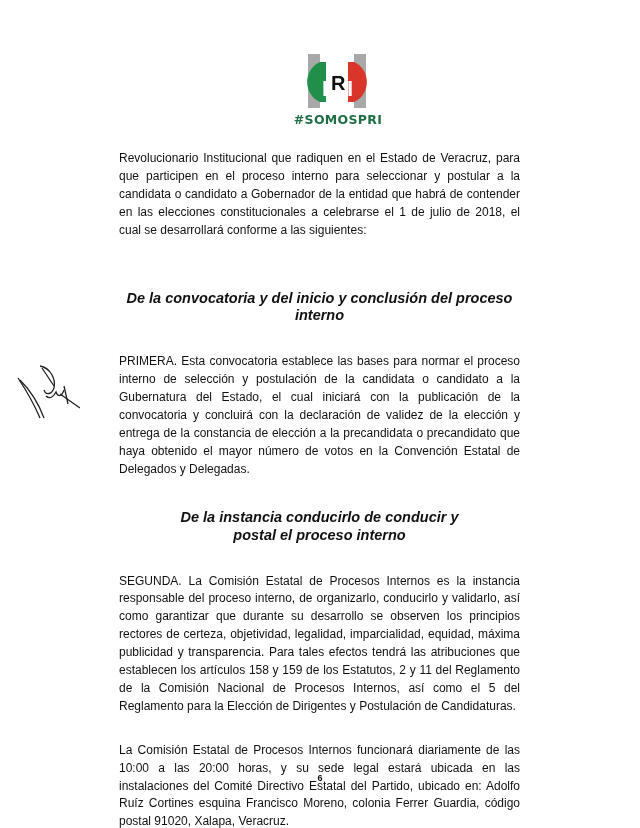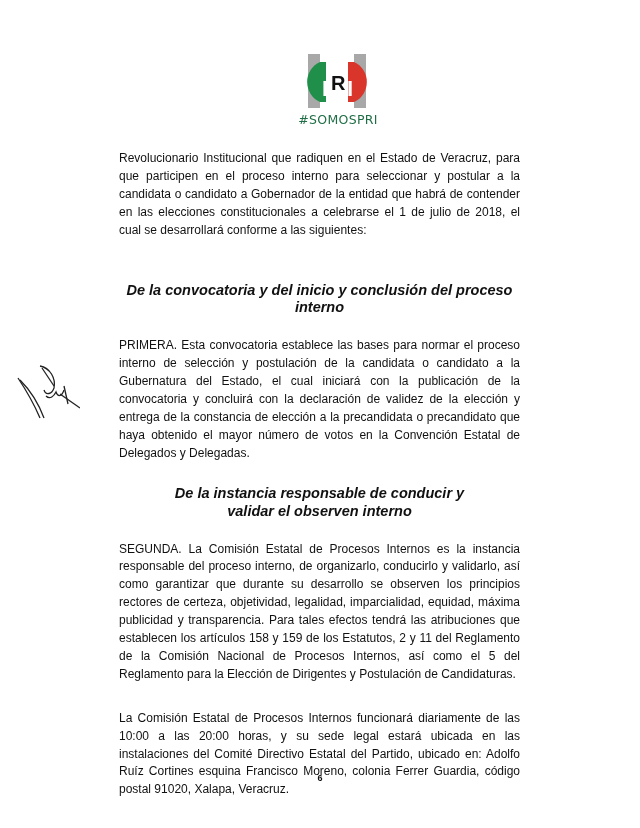--- a/index.html
+++ b/index.html
@@ -1,23 +1,23 @@
 <!DOCTYPE html>
 <html><head>
 <meta charset="utf-8">
 <style>
   html, body { margin: 0; padding: 0; background: #ffffff; }
   body { width: 640px; height: 828px; position: relative; overflow: hidden; font-family: "Liberation Sans", sans-serif; color: #111111; }
   .logo { position: absolute; left: 306px; top: 54px; width: 62px; height: 56px; }
-  .logo-tag { position: absolute; left: 283px; top: 112px; width: 110px; text-align: center; font-family: "DejaVu Sans", sans-serif; font-weight: normal; font-size: 12.5px; letter-spacing: 0.3px; color: #1f6e45; }
+  .logo-tag { position: absolute; left: 283px; top: 112px; width: 110px; text-align: center; font-family: "DejaVu Sans", sans-serif; font-weight: bold; font-size: 12.5px; letter-spacing: 0.3px; color: #1f6e45; }
   .page { position: absolute; left: 115px; top: 146px; width: 409px; }
   p { margin: 4px; font-size: 12px; line-height: 17.9px; text-align: justify; }
   p.last-line-left { text-align-last: left; }
   .heading { text-align: center; font-weight: bold; font-size: 14.5px; margin: 0; }
-  .subheading { text-align: center; font-weight: bold; font-style: italic; font-size: 14.5px; line-height: 17.9px; margin: 0; }
+  .subheading { text-align: center; font-weight: bold; font-style: italic; font-size: 14.5px; line-height: 17.9px; margin: 8px; }
   .label { font-weight: normal; }
   .signature { position: absolute; left: 10px; top: 360px; width: 70px; height: 60px; }
   .page-number { position: absolute; left: 314px; top: 773px; width: 12px; text-align: center; font-size: 9px; font-weight: bold; }
 </style>
 </head>
 <body>
 
 <svg class="logo" viewBox="0 0 62 56">
   <rect x="2" y="0" width="12" height="54" fill="#a8a8a8"></rect>
   <rect x="48" y="0" width="12" height="54" fill="#a8a8a8"></rect>
@@ -48,22 +48,22 @@
   <div style="height:22px;"></div>
 
   <div style="height:16px;"></div>
   <h3 class="subheading">De la convocatoria y del inicio y conclusión del proceso interno</h3>
 
   <div style="height:16px;"></div>
   <p class="last-line-left"><span class="label">PRIMERA.</span><span> Esta convocatoria establece las bases para normar el proceso interno de selección y postulación de la candidata o candidato a la Gubernatura del Estado, el cual iniciará con la publicación de la convocatoria y concluirá con la declaración de validez de la elección y entrega de la constancia de elección a la precandidata o precandidato que haya obtenido el mayor número de votos en la Convención Estatal de Delegados y Delegadas.</span></p>
 
   <div style="height:18px;"></div>
   <h3 class="subheading">
-    <span>De la instancia responsable de conducir y</span><br>
-    <span>validar el observen interno</span>
+    <span>De la instancia conducirlo de conducir y</span><br>
+    <span>postal el proceso interno</span>
   </h3>
 
   <div style="height:16px;"></div>
   <p class="last-line-left"><span class="label">SEGUNDA.</span><span> La Comisión Estatal de Procesos Internos es la instancia responsable del proceso interno, de organizarlo, conducirlo y validarlo, así como garantizar que durante su desarrollo se observen los principios rectores de certeza, objetividad, legalidad, imparcialidad, equidad, máxima publicidad y transparencia. Para tales efectos tendrá las atribuciones que establecen los artículos 158 y 159 de los Estatutos, 2 y 11 del Reglamento de la Comisión Nacional de Procesos Internos, así como el 5 del Reglamento para la Elección de Dirigentes y Postulación de Candidaturas.</span></p>
 
   <div style="height:18px;"></div>
   <p class="last-line-left">La Comisión Estatal de Procesos Internos funcionará diariamente de las 10:00 a las 20:00 horas, y su sede legal estará ubicada en las instalaciones del Comité Directivo Estatal del Partido, ubicado en: Adolfo Ruíz Cortines esquina Francisco Moreno, colonia Ferrer Guardia, código postal 91020, Xalapa, Veracruz.</p>
 
 </div>
 

